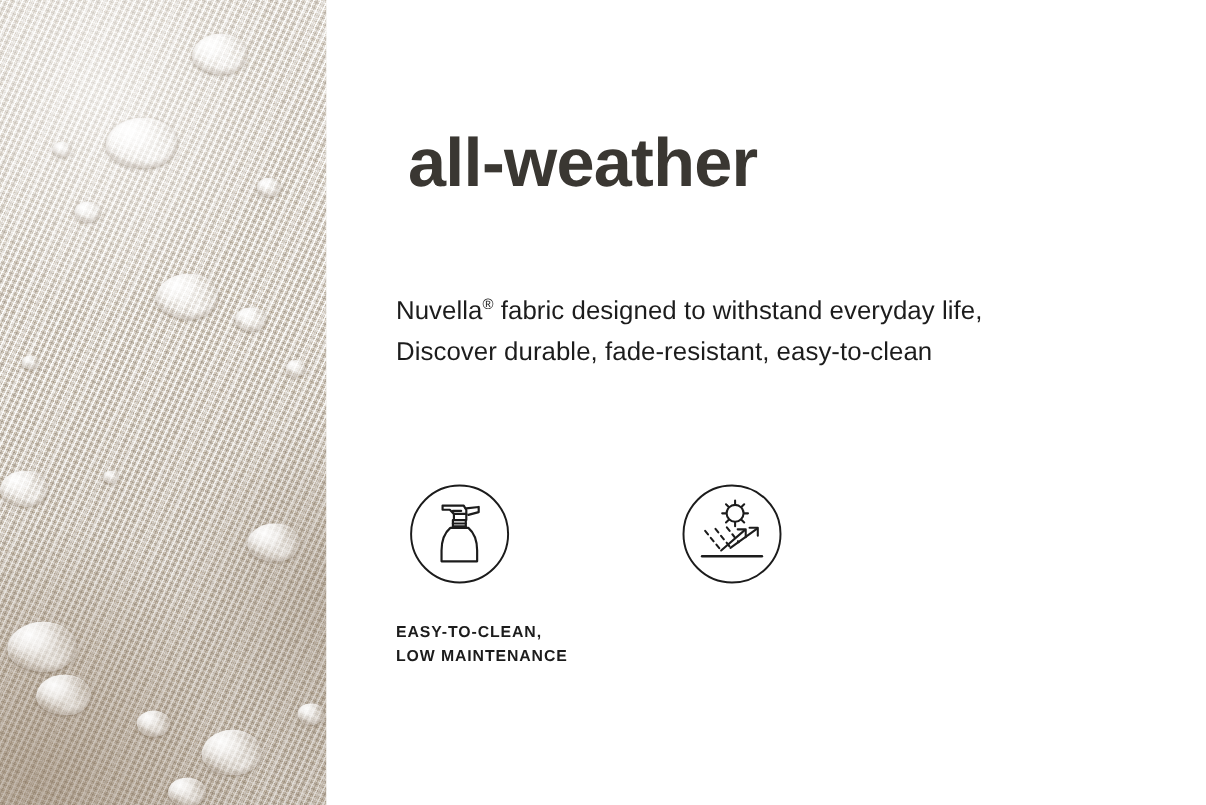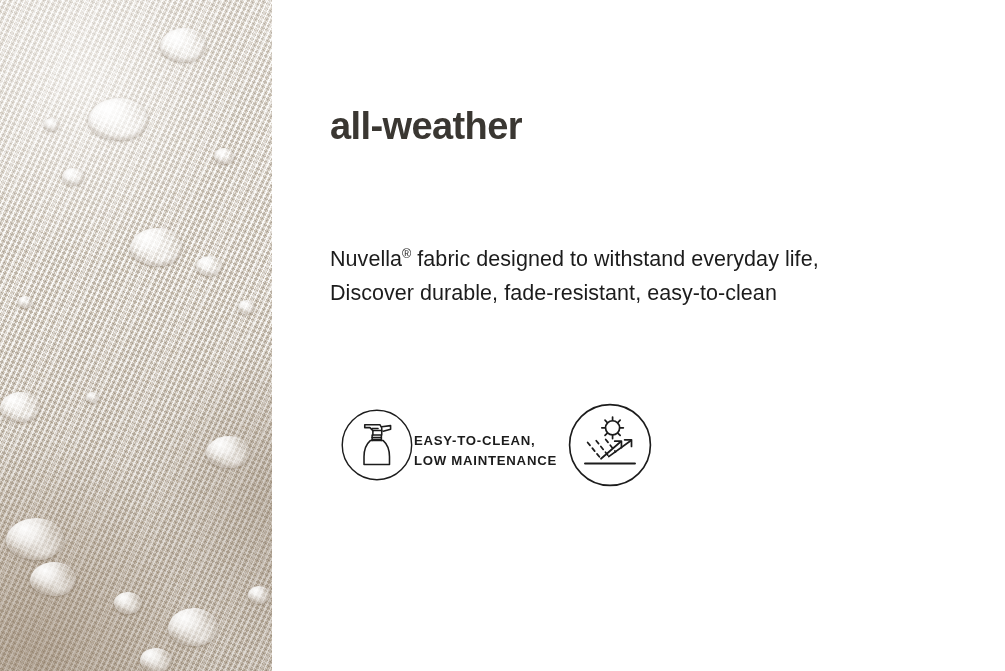--- a/index.html
+++ b/index.html
@@ -95,22 +95,22 @@
     flex: 1 1 auto;
     height: 671px;
     background: #ffffff;
     padding: 0;
   }
   .headline {
     position: absolute;
     left: 58px;
     top: 92px;
     width: 660px;
-    margin: 0;
-    font-size: 38px;
+    margin: 10px;
+    font-size: 57px;
     line-height: 68px;
     font-weight: bold;
     letter-spacing: -0.6px;
     color: #3a3732;
     white-space: nowrap;
   }
   .headline .hl-line { display: block; }
   .subcopy {
     position: absolute;
     left: 58px;
@@ -136,21 +136,21 @@
     left: 58px;
     top: 402px;
     width: 690px;
     display: flex;
     flex-direction: row;
   }
   .feature {
     width: 227px;
     flex: 0 0 227px;
     display: flex;
-    flex-direction: row;
+    flex-direction: column;
     align-items: flex-start;
   }
   .feature-icon {
     width: 86px;
     height: 86px;
     margin-left: 10px;
     display: block;
   }
   .feature-caption {
     margin-top: 29px;

